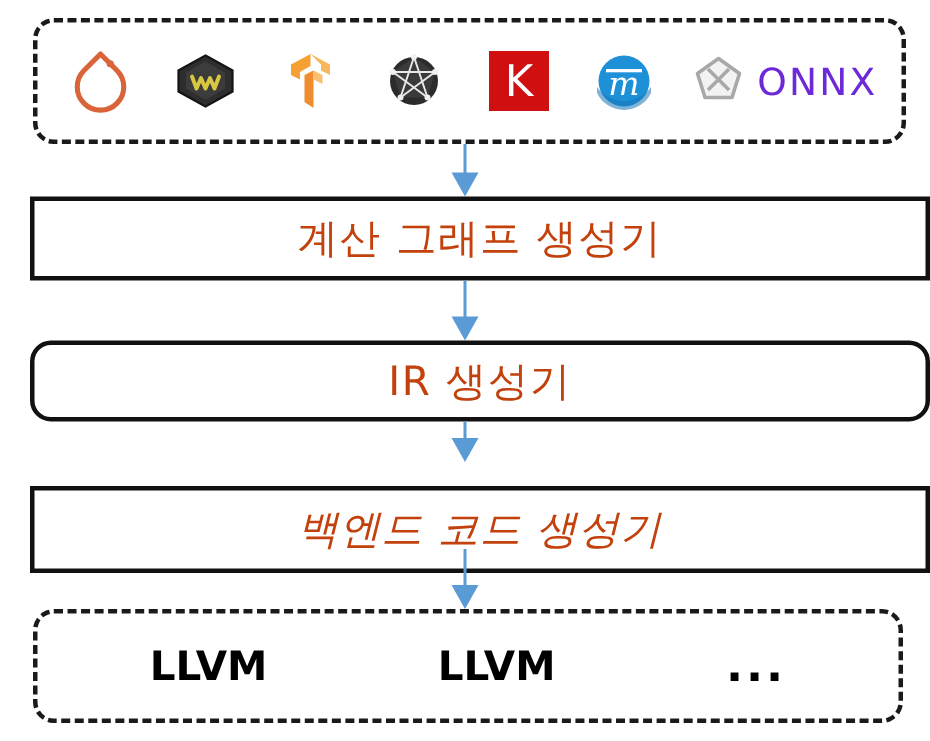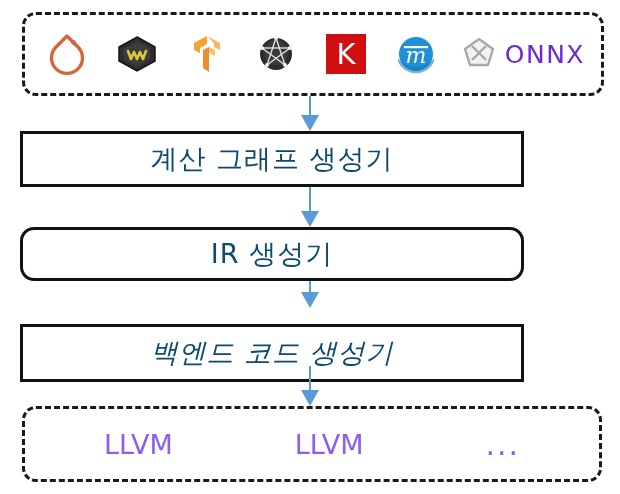--- a/index.html
+++ b/index.html
@@ -41,28 +41,28 @@
     display: flex;
     align-items: center;
     justify-content: space-around;
     padding: 0 18px;
   }
 
   
   .stage-box {
     position: absolute;
     left: 20px;
-    width: 504px;
+    width: 600px;
     box-sizing: border-box;
     border: 3px solid #111111;
     background: #ffffff;
     display: flex;
     align-items: center;
     justify-content: center;
-    color: #0c4a6e;
+    color: #c2410c;
     font-size: 27px;
     font-weight: 400;
     letter-spacing: 1px;
     font-family: "DejaVu Sans", "Liberation Sans", sans-serif;
   }
   #stage-graph  { top: 131px; height: 56px; }
   #stage-ir     { top: 227px; height: 54px; border-radius: 14px; }
   #stage-backend{ top: 324px; height: 58px; font-style: italic; }
 
   
@@ -97,23 +97,23 @@
   }
   #onnx-wordmark {
     font-size: 25px;
     color: #6d28d9;
     letter-spacing: 1.5px;
     font-family: "DejaVu Sans", "Liberation Sans", sans-serif;
   }
 
   
   .backend-label {
-    color: #8b5cf6;
+    color: #000000;
     font-size: 27px;
-    font-weight: normal;
+    font-weight: bold;
     font-family: "DejaVu Sans", "Liberation Sans", sans-serif;
     letter-spacing: 0px;
   }
   .backend-label.ellipsis {
     font-size: 30px;
     letter-spacing: 2px;
   }
 </style>
 </head>
 <body>

